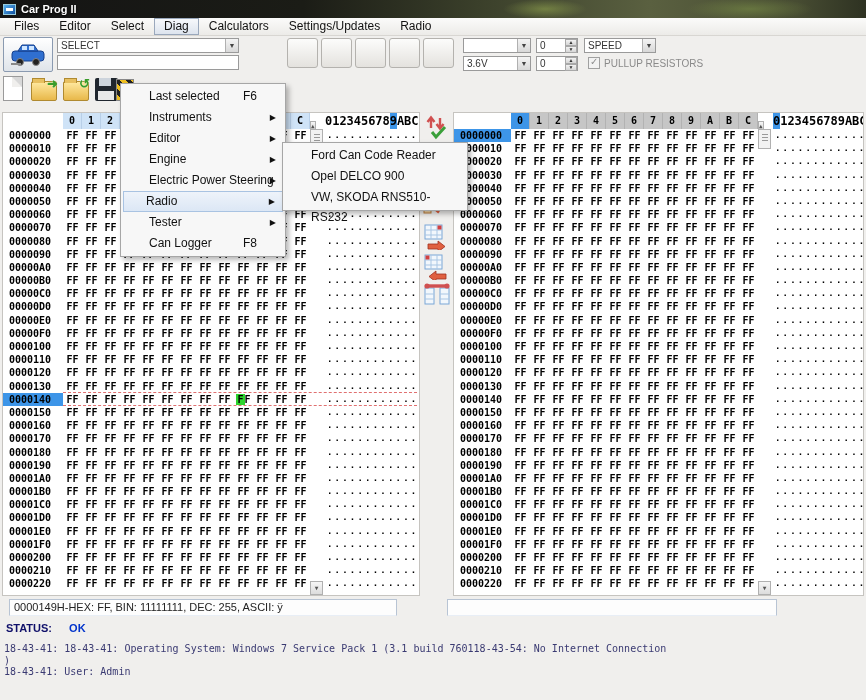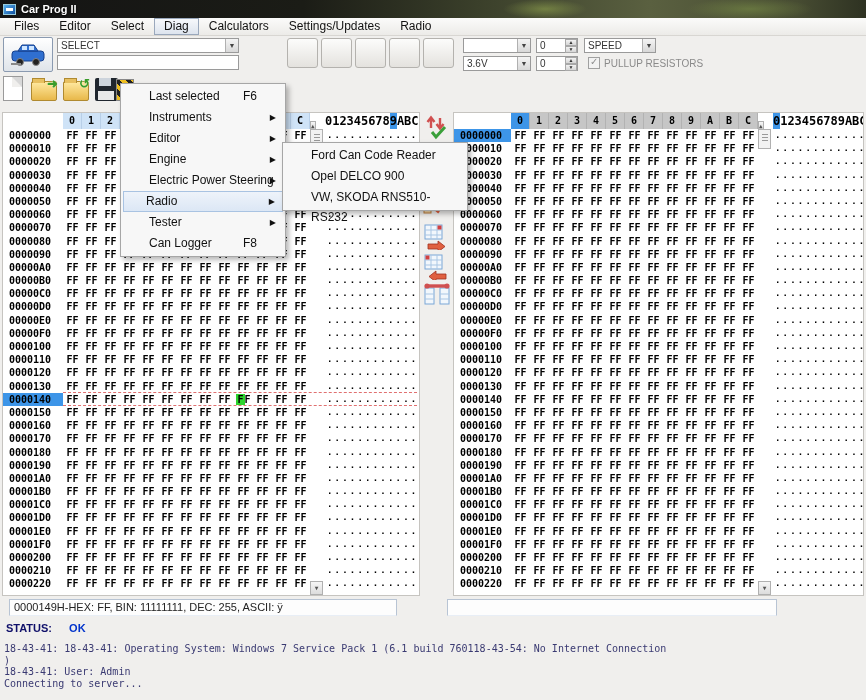--- a/index.html
+++ b/index.html
@@ -1597,18 +1597,17 @@
     <span>0000149H-HEX: FF, BIN: 11111111, DEC: 255, ASCII: ÿ</span>
   </div>
   <div class="statusfield" id="sf-right"></div>
 
   <div class="statusline">
     <span class="lbl">STATUS:</span>
     <span class="val">OK</span>
   </div>
 
   <div class="log">
-      <div>18-43-41: 18-43-41: Operating System: Windows 7 Service Pack 1 (6.1 build 760118-43-54: No Internet Connection</div>
+      <div>18-43-41: 18-43-41: Operating System: Windows 7 Service Pack 1 (3.1 build 760118-43-54: No Internet Connection</div>
       <div>)</div>
       <div>18-43-41: User: Admin</div>
-      <div>Connecting to server...</div>
     </div>
 </div>
 
 </body></html>

